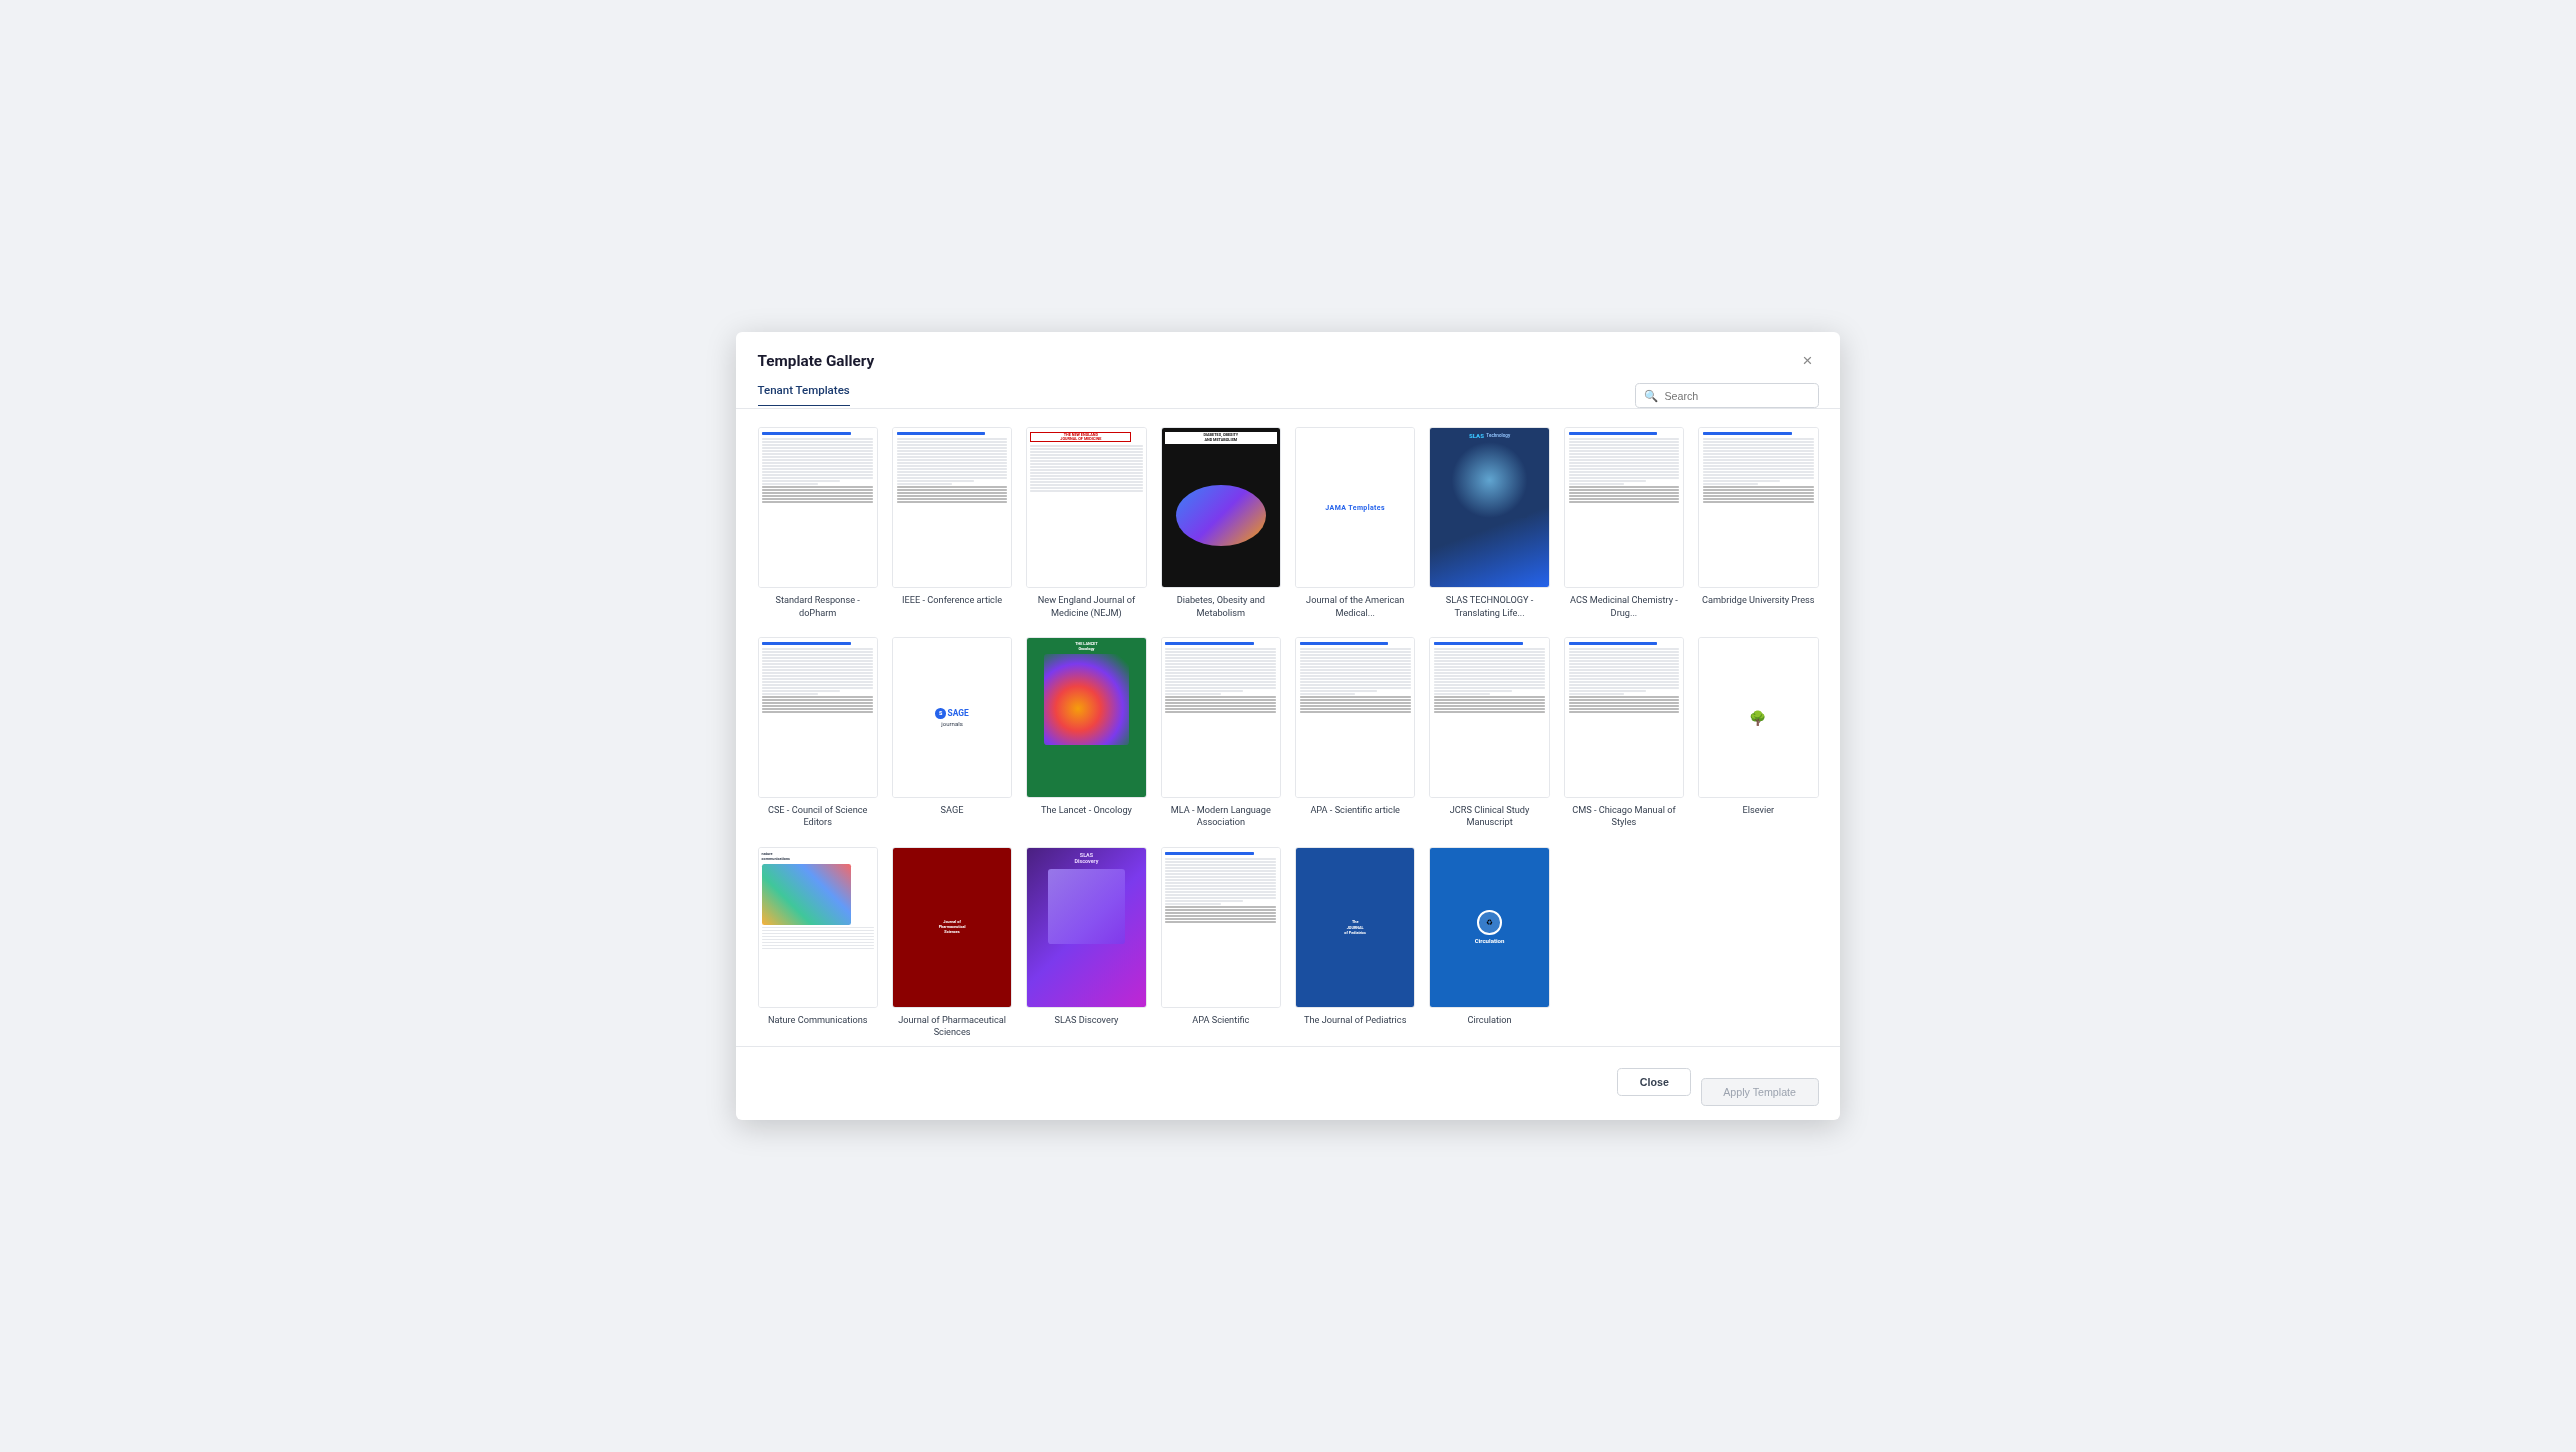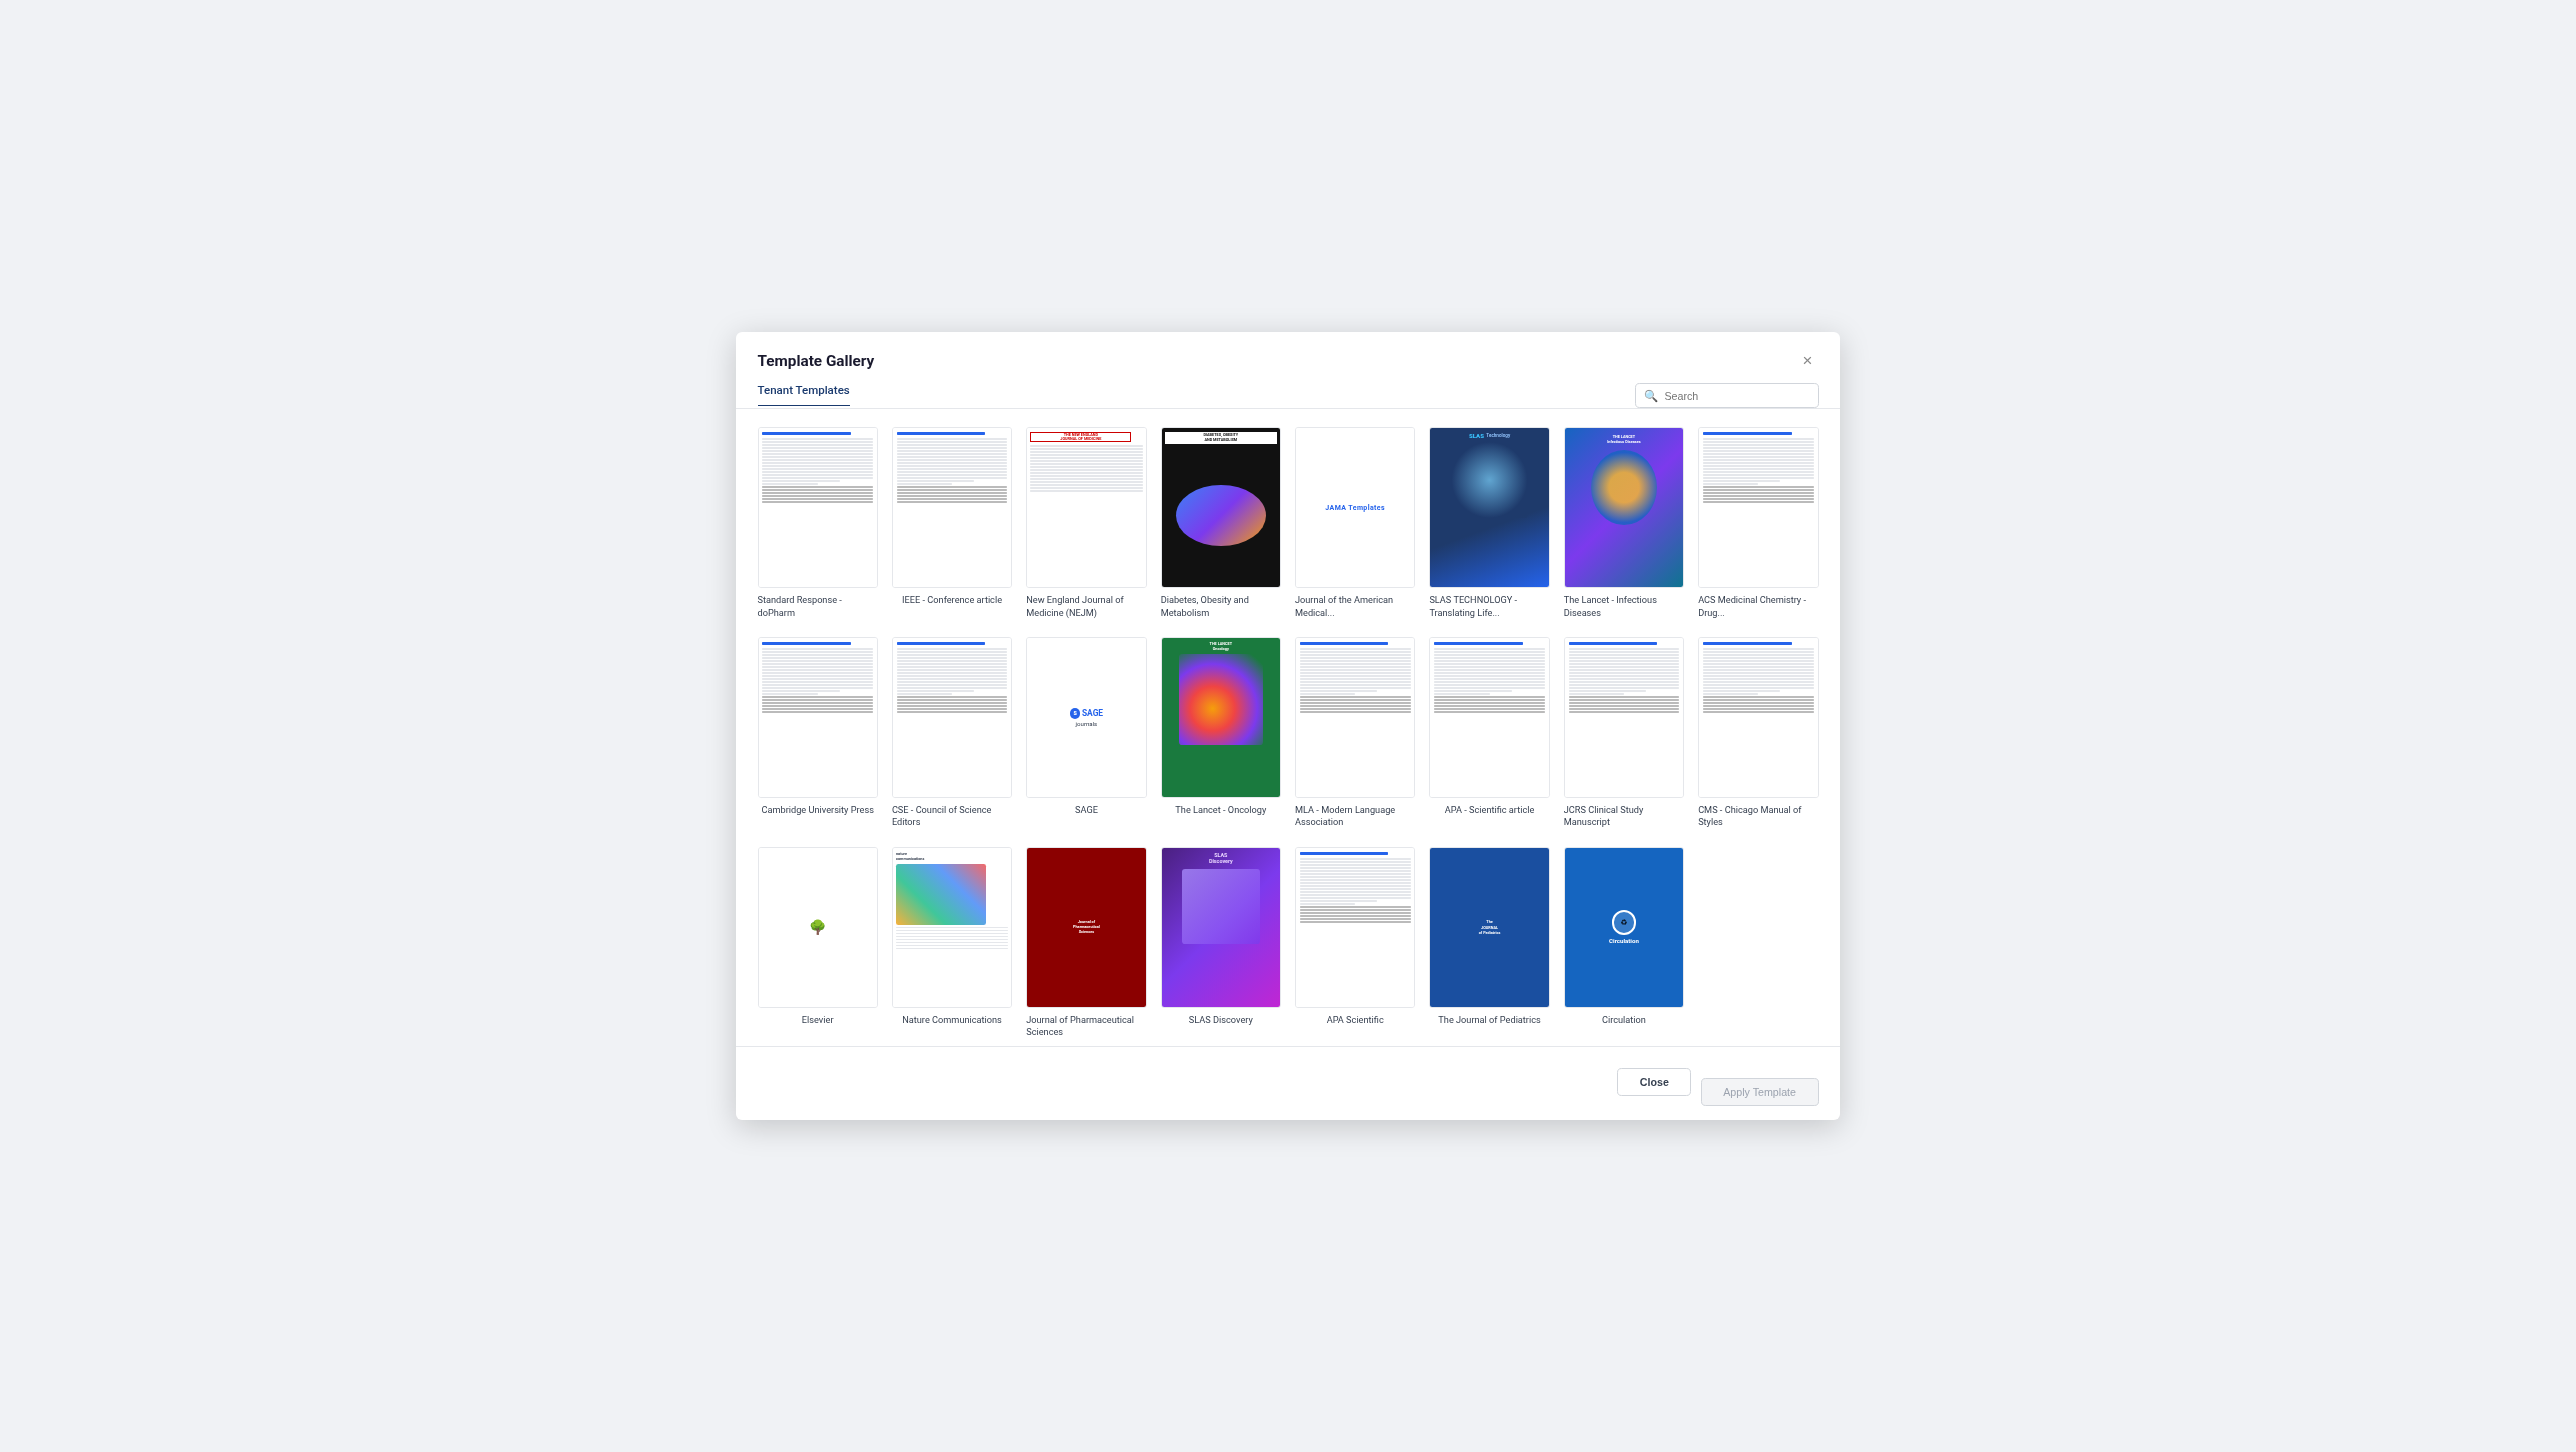--- a/index.html
+++ b/index.html
@@ -104,20 +104,21 @@
       background: #fff;
       display: flex;
       align-items: center;
       justify-content: center;
       margin-bottom: 6.1px;
       position: relative;
     }
     .template-label {
       font-size: 9.2px;
       color: #374151;
+      text-align: center;
       line-height: 1.35;
       word-break: break-word;
     }
     .modal-footer {
       display: flex;
       align-items: center;
       justify-content: flex-end;
       padding: 10.7px 21.5px 14px 21.5px;
       gap: 9.2px;
       border-top: 0.8px solid #e5e7eb;
@@ -303,29 +304,20 @@
         <span style="font-size:6.1px;font-weight:900;color:#38bdf8;">SLAS</span>
         <span style="font-size:4.6px;color:#93c5fd;font-weight:600;">Technology</span>
       </div>
       <div style="width:70%;height:50%;background:radial-gradient(circle,#7dd3fc 0%,#1e3a6b 70%);border-radius:3.1px;opacity:0.7;"></div>
     </div>
           </div>
           <div class="template-label">SLAS TECHNOLOGY - Translating Life...</div>
         </div>
         <div class="template-item">
           <div class="template-thumb">
-            <div style="width:100%;height:100%;background:linear-gradient(135deg,#1565c0,#7c3aed,#0e7490);display:flex;flex-direction:column;align-items:center;justify-content:flex-start;padding:3.8px;">
-      <span style="font-size:3.8px;font-weight:700;color:#fff;text-align:center;margin-top:1.5px;">THE LANCET<br>Infectious Diseases</span>
-      <div style="width:60%;height:50%;margin-top:6.1px;background:radial-gradient(circle,#fbbf24 30%,#1565c0 70%);border-radius:50%;opacity:0.8;"></div>
-    </div>
-          </div>
-          <div class="template-label">The Lancet - Infectious Diseases</div>
-        </div>
-        <div class="template-item">
-          <div class="template-thumb">
             <div class="thumb-inner-doc">
       <div class="di-title"></div>
       <div class="di-line"></div>
               <div class="di-line"></div>
               <div class="di-line"></div>
               <div class="di-line"></div>
               <div class="di-line"></div>
               <div class="di-line"></div>
               <div class="di-line"></div>
               <div class="di-line"></div>

